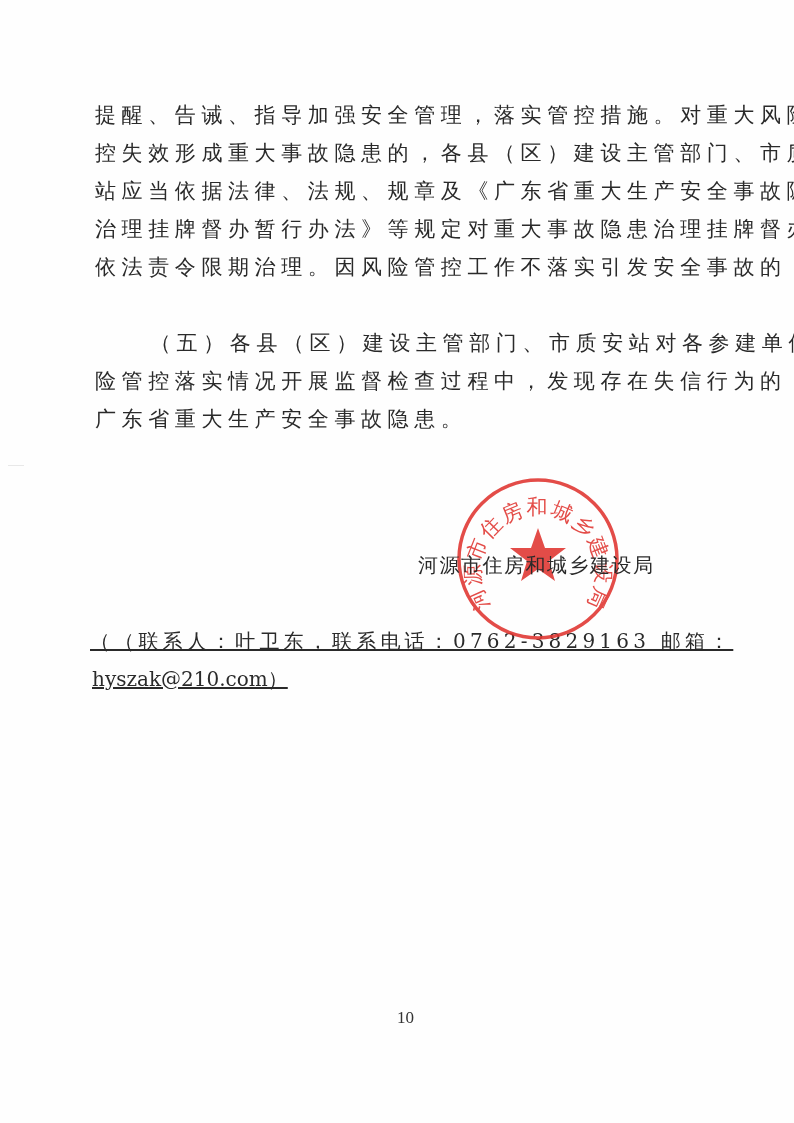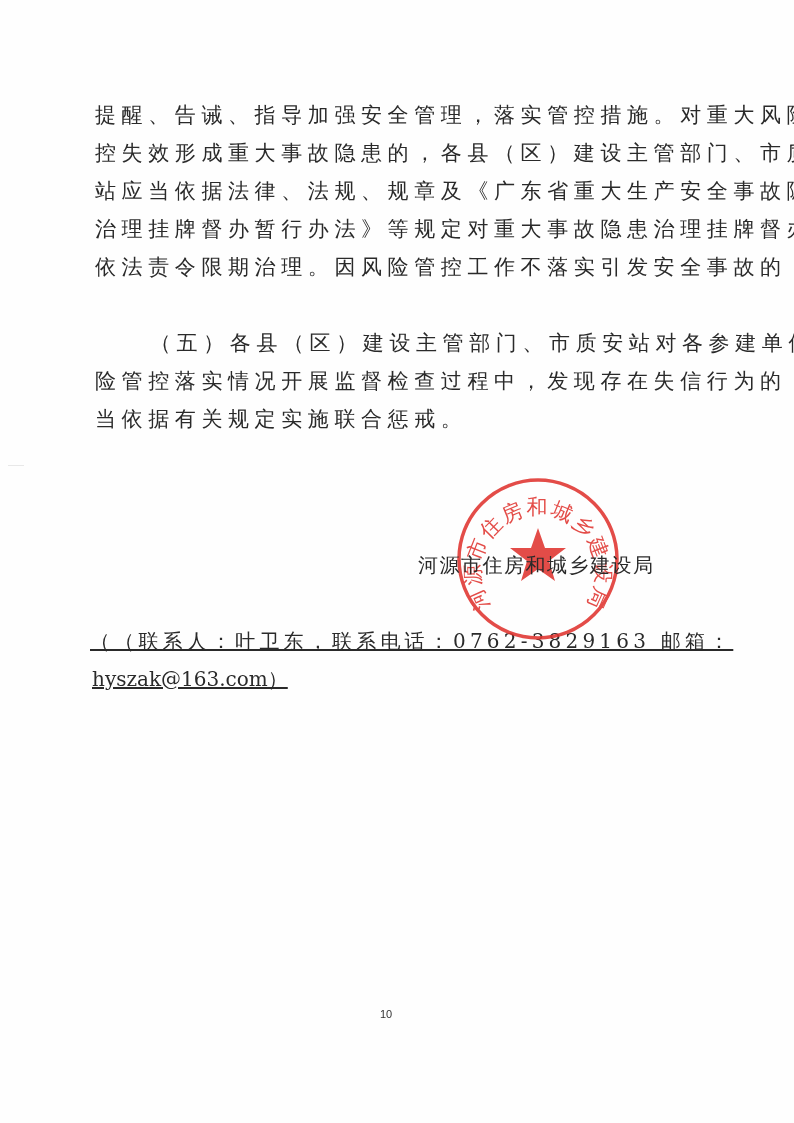--- a/index.html
+++ b/index.html
@@ -39,54 +39,54 @@
   .stamp {
     position: absolute;
     left: 455px; top: 476px;
     width: 166px; height: 166px;
     z-index: 1;
     opacity: 0.88;
   }
   .page-num {
     position: absolute;
     left: 380px; top: 1008px;
-    width: 34px; text-align: left;
-    font-family: Liberation Sans, sans-serif;
-    font-size: 11px;
+    width: 34px; text-align: right;
+    font-family: Liberation Serif, serif;
+    font-size: 17px;
     color: #333;
   }
   .artifact { position:absolute; left:8px; top:465px; width:16px; height:1px; background:#e8e8e8; }
 </style>
 </head>
 <body>
 
 <div class="page">
 
   <div class="artifact"></div>
 
   <div class="line" style="top:102px">提醒、告诫、指导加强安全管理，落实管控措施。对重大风险管</div>
   <div class="line" style="top:140px">控失效形成重大事故隐患的，各县（区）建设主管部门、市质安</div>
   <div class="line" style="top:178px">站应当依据法律、法规、规章及《广东省重大生产安全事故隐患</div>
   <div class="line" style="top:216px">治理挂牌督办暂行办法》等规定对重大事故隐患治理挂牌督办，</div>
   <div class="line" style="top:254px">依法责令限期治理。因风险管控工作不落实引发安全事故的，应</div>
 
   <div class="line indent" style="top:330px">（五）各县（区）建设主管部门、市质安站对各参建单位风</div>
   <div class="line" style="top:368px">险管控落实情况开展监督检查过程中，发现存在失信行为的，应</div>
-  <div class="line" style="top:406px">当依据有关规定实施联合惩戒。</div>
+  <div class="line" style="top:406px">广东省重大生产安全事故隐患。</div>
 
   <svg class="stamp" viewBox="0 0 166 166">
     <defs>
       <path id="sealArc" d="M 30 120 A 58 58 0 1 1 136 120" fill="none"></path>
     </defs>
     <circle cx="83" cy="83" r="79" fill="none" stroke="#e0342f" stroke-width="3.5"></circle>
     <text font-family="DejaVu Serif, serif" font-size="21" fill="#e0342f" letter-spacing="2">
       <textPath href="#sealArc" startOffset="50%" text-anchor="middle">河源市住房和城乡建设局</textPath>
     </text>
     <polygon points="83,52 90,72 111,72 94,85 100,105 83,93 66,105 72,85 55,72 76,72" fill="#e0342f"></polygon>
   </svg>
 
   <div class="sig" style="left:418px; top:552px; letter-spacing:1.5px">河源市住房和城乡建设局</div>
 
   <div class="contact" style="top:628px; letter-spacing:4.2px">（（联系人：叶卫东，联系电话：0762-3829163 邮箱：</div>
-  <div class="contact" style="top:666px; left:92px">hyszak@163.com）</div>
+  <div class="contact" style="top:666px; left:92px">hyszak@210.com）</div>
 
   <div class="page-num">10</div>
 </div>
 
 </body></html>

